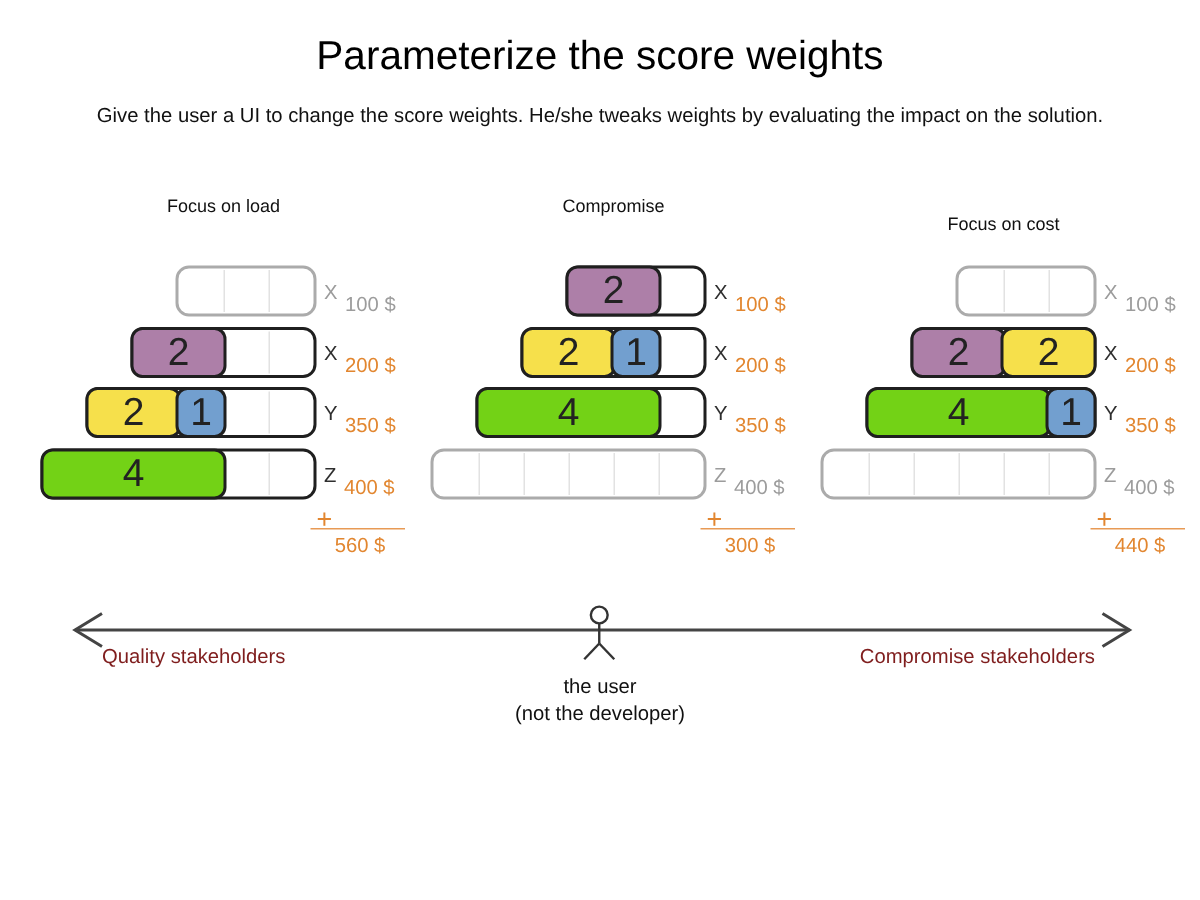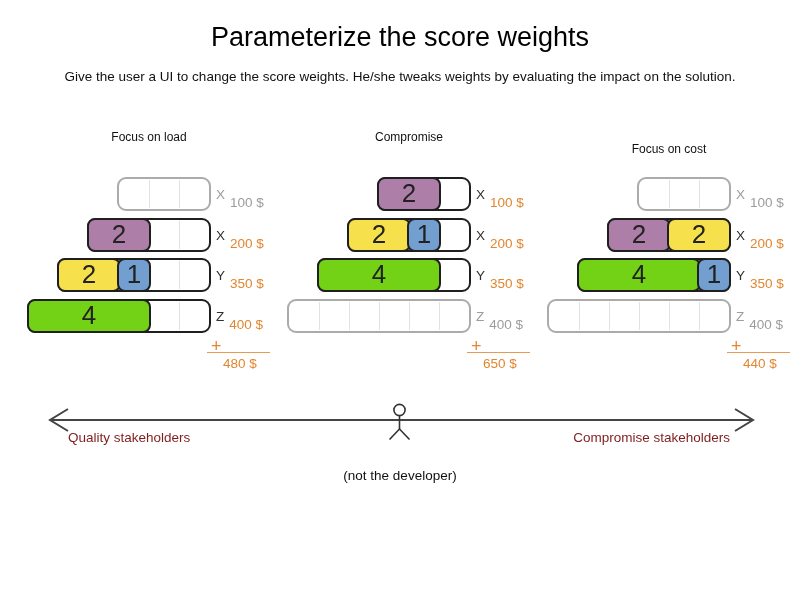--- a/index.html
+++ b/index.html
@@ -71,21 +71,21 @@
           <div class="sep" style="left: 120px;"></div>
           <div class="sep" style="left: 150px;"></div>
           <div class="block" style="left: -2px; top: -2px; width: 124px; background: rgb(115, 210, 22);">4</div>
         </div>
         <div class="abs rowlabel" style="left: 216px; top: 299px;">
           <div class="letter">Z</div>
           <div class="amount">400 $</div>
         </div>
         <div class="abs plus" style="left: 211px; top: 337px;">+</div>
         <div class="abs sumline" style="left: 207px; top: 352px; width: 63px;"></div>
-        <div class="abs sumtotal" style="left: 208px; top: 356px;">480 $</div>
+        <div class="abs sumtotal" style="left: 208px; top: 356px;">560 $</div>
       </div>
       <div>
         <div class="abs col-title" style="left: 319px; top: 130px;">Compromise</div>
         <div class="abs rowbox" style="left: 377px; top: 177px; width: 94px;">
           <div class="sep" style="left: 30px;"></div>
           <div class="sep" style="left: 60px;"></div>
           <div class="block" style="left: -2px; top: -2px; width: 64px; background: rgb(173, 127, 168);">2</div>
         </div>
         <div class="abs rowlabel" style="left: 476px; top: 177px;">
           <div class="letter">X</div>
@@ -119,21 +119,21 @@
           <div class="sep" style="left: 90px;"></div>
           <div class="sep" style="left: 120px;"></div>
           <div class="sep" style="left: 150px;"></div>
         </div>
         <div class="abs rowlabel inactive" style="left: 476px; top: 299px;">
           <div class="letter">Z</div>
           <div class="amount">400 $</div>
         </div>
         <div class="abs plus" style="left: 471px; top: 337px;">+</div>
         <div class="abs sumline" style="left: 467px; top: 352px; width: 63px;"></div>
-        <div class="abs sumtotal" style="left: 468px; top: 356px;">650 $</div>
+        <div class="abs sumtotal" style="left: 468px; top: 356px;">300 $</div>
       </div>
       <div>
         <div class="abs col-title" style="left: 579px; top: 130px; margin-top: 12px;">Focus on cost</div>
         <div class="abs rowbox inactive" style="left: 637px; top: 177px; width: 94px;">
           <div class="sep" style="left: 30px;"></div>
           <div class="sep" style="left: 60px;"></div>
         </div>
         <div class="abs rowlabel inactive" style="left: 736px; top: 177px;">
           <div class="letter">X</div>
           <div class="amount">100 $</div>
@@ -187,14 +187,15 @@
     <g stroke="#333" stroke-width="1.6" fill="none">
       <circle cx="359.5" cy="12" r="5.6" fill="#fff"></circle>
       <line x1="359.5" y1="17.6" x2="359.5" y2="31"></line>
       <line x1="359.5" y1="31" x2="349.5" y2="41.5"></line>
       <line x1="359.5" y1="31" x2="369.5" y2="41.5"></line>
     </g>
   </svg>
 
   <div class="abs axis-label" style="left:68px;top:430px;">Quality stakeholders</div>
   <div class="abs axis-label" style="right:70px;top:430px;">Compromise stakeholders</div>
+  <div class="abs center-label" style="top:450px;">the user</div>
   <div class="abs center-label" style="top:468px;">(not the developer)</div>
 </div>
 
 </body></html>

